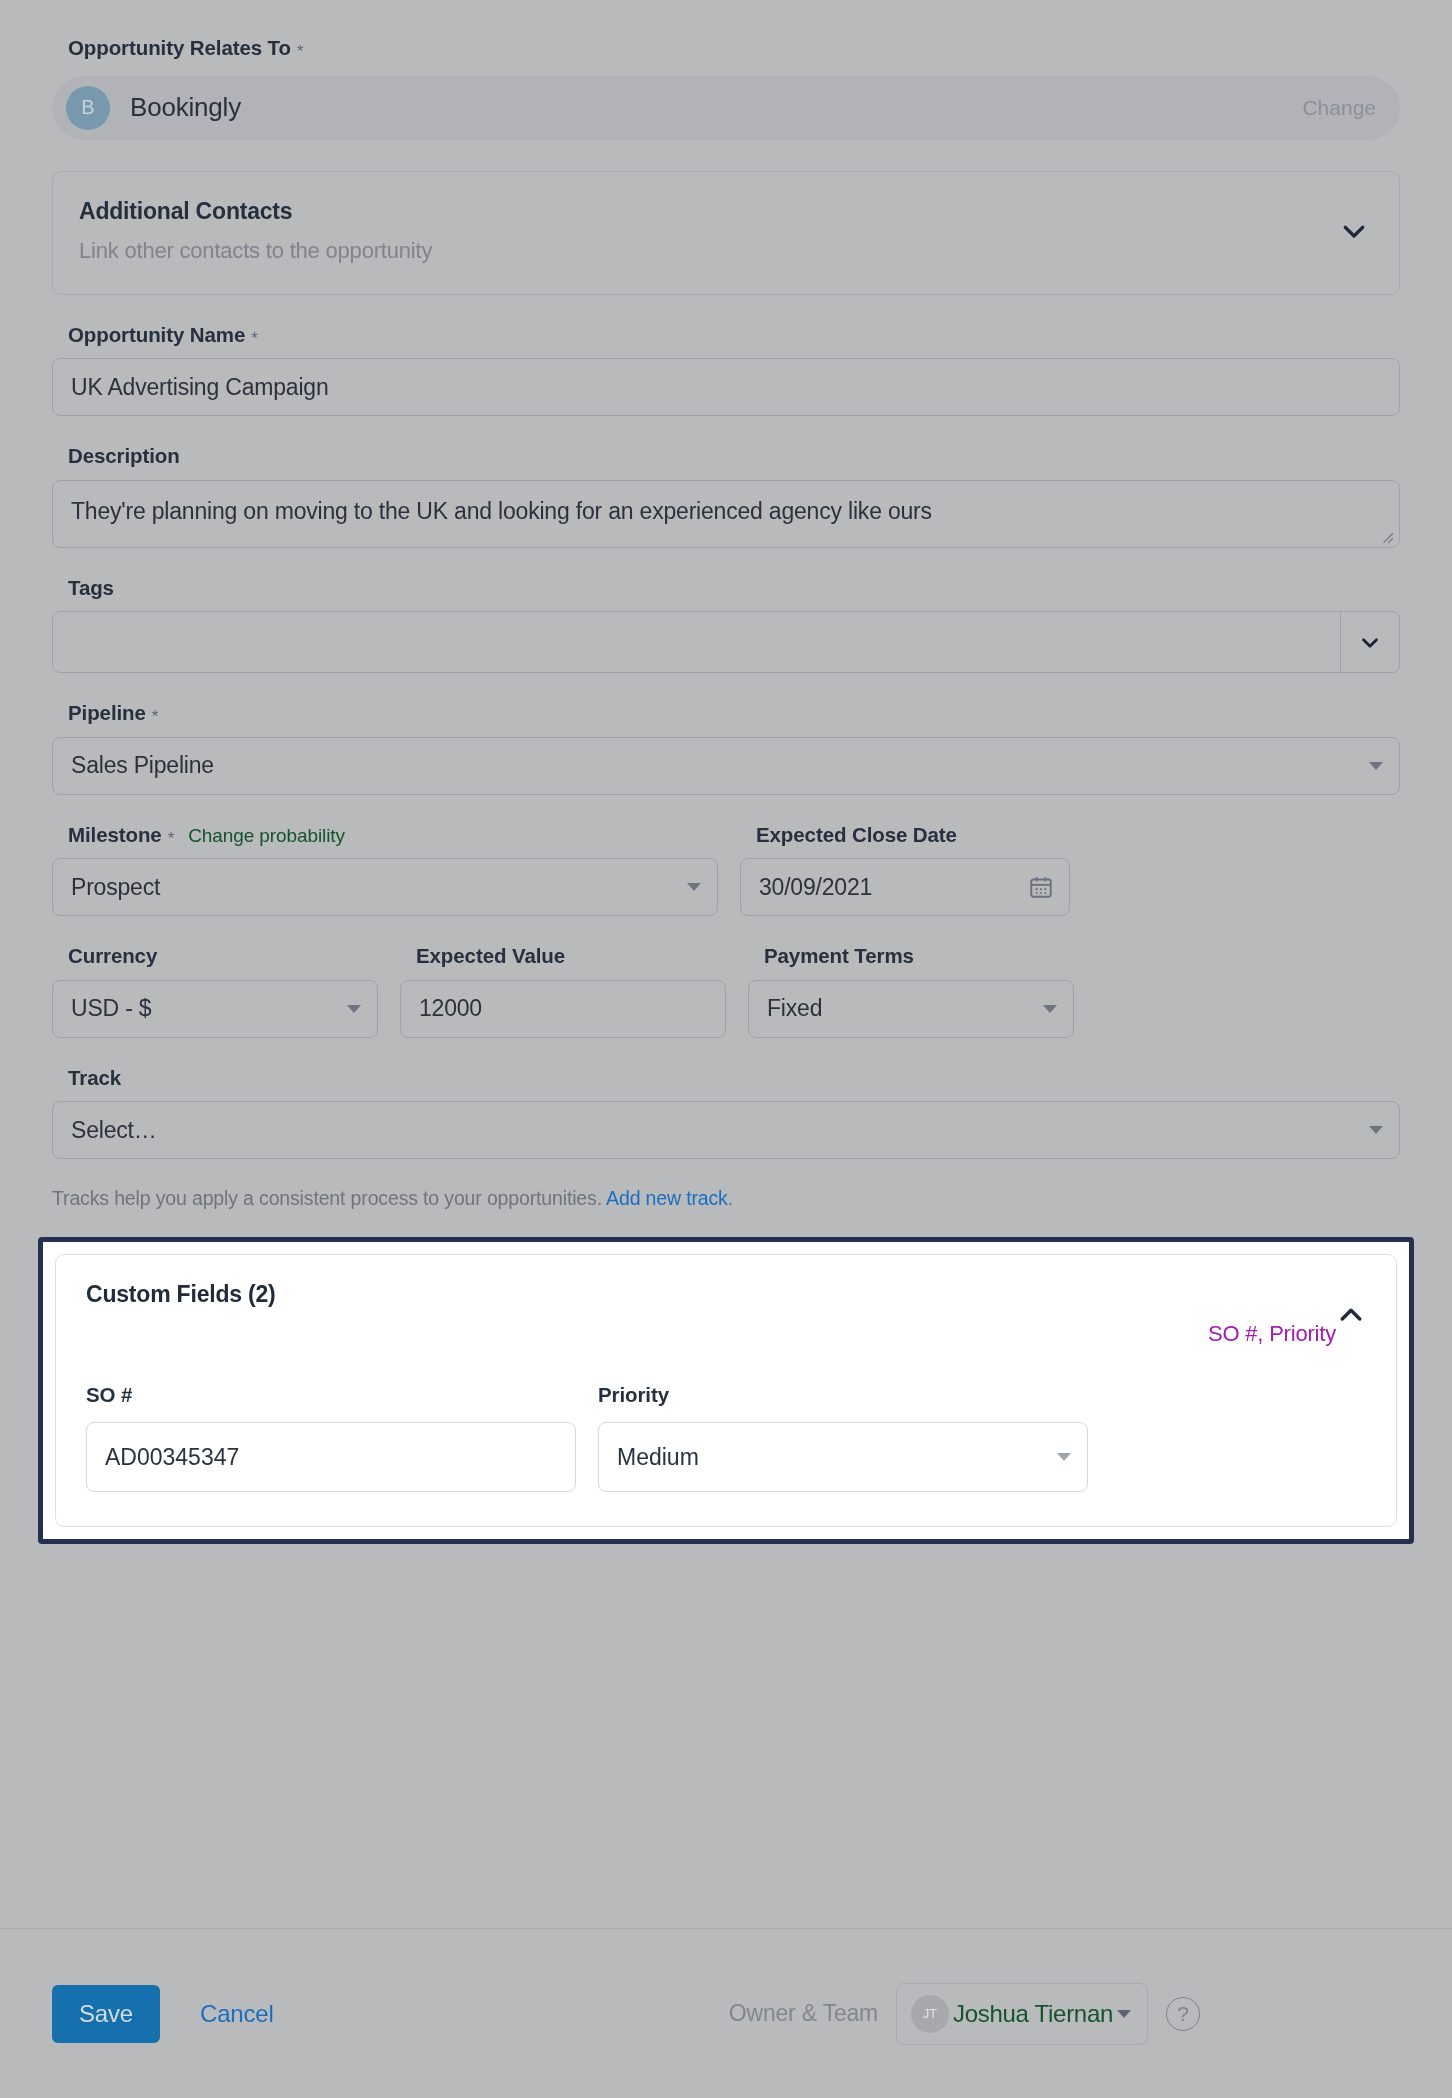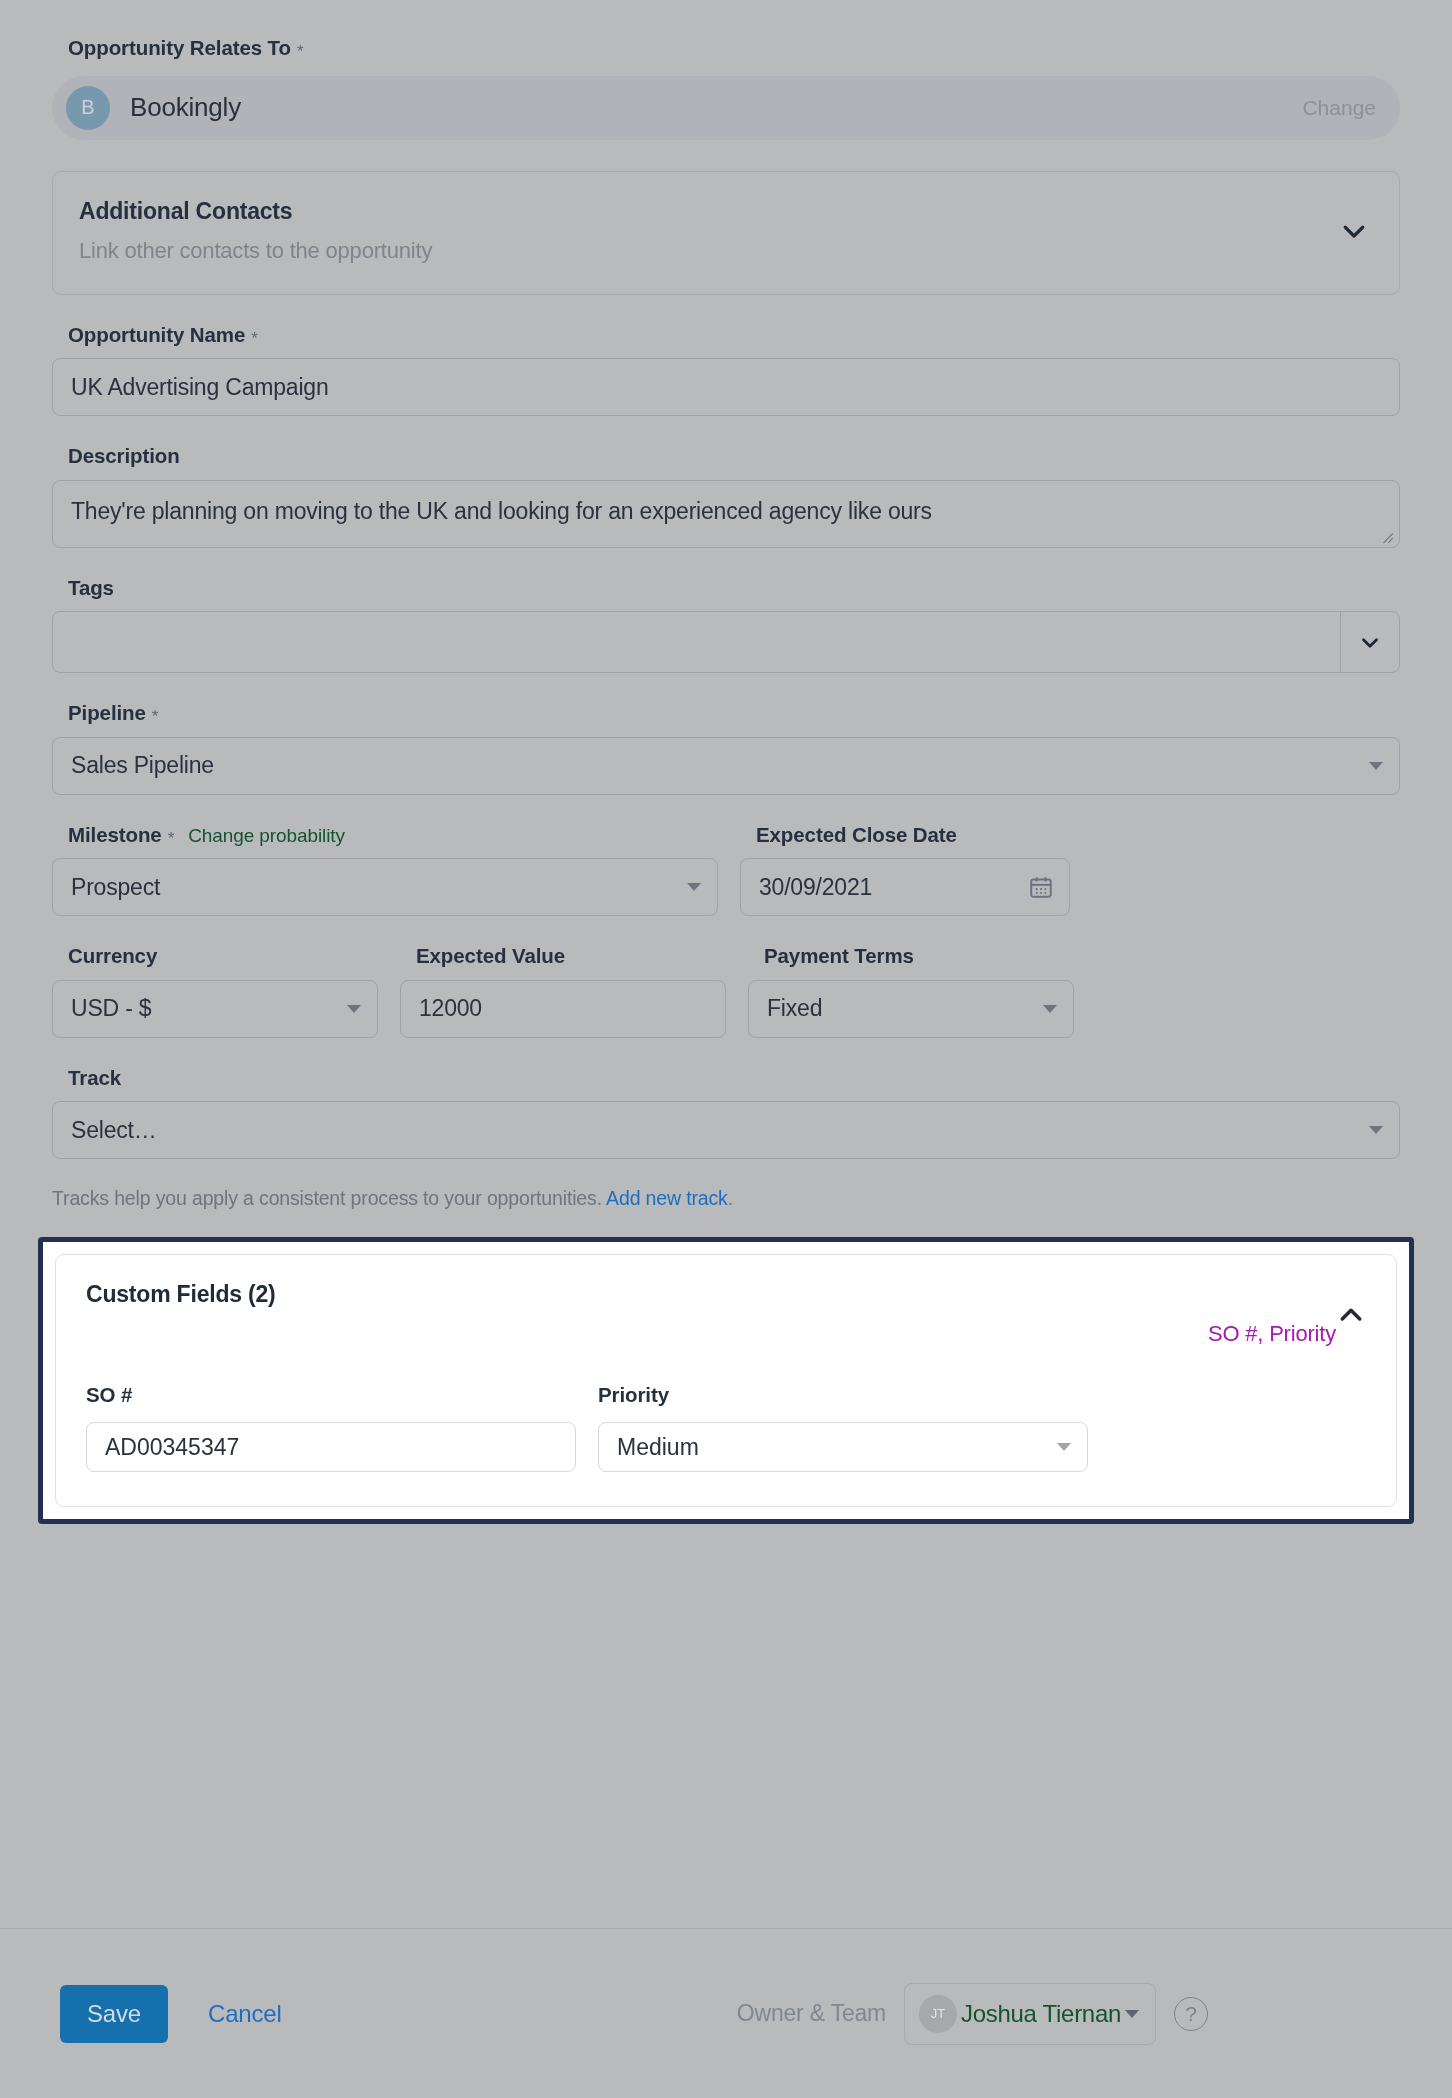--- a/index.html
+++ b/index.html
@@ -258,21 +258,21 @@
     gap: 22px;
     margin-top: 36px;
   }
   .cf-col { flex: 0 0 490px; }
   .cf-label {
     font-size: 20.5px; font-weight: bold; color: #27303f;
     letter-spacing: -0.1px;
   }
   .cf-input {
     margin-top: 15px;
-    height: 50px;
+    height: 70px;
     border: 1px solid #d7d9de;
     border-radius: 8px;
     background: #fff;
     display: flex; align-items: center;
     padding: 0 18px;
     font-size: 23px; color: #2b323e;
     position: relative;
     cursor: text;
   }
   .cf-input.is-select { cursor: pointer; }
@@ -280,21 +280,21 @@
 
   
   .divider {
     position: absolute;
     left: 0; top: 1928px;
     width: 1452px; height: 1px;
     background: #a9abae;
   }
   .footer {
     position: absolute;
-    left: 8px; top: 1929px;
+    left: 0; top: 1929px;
     width: 1248px; height: 169px;
     display: flex;
     align-items: center;
     padding: 0 48px 0 52px;
   }
   .save-btn {
     width: 108px; height: 58px;
     background: #1570ad;
     color: #d3dce4;
     border: none; border-radius: 6px;

